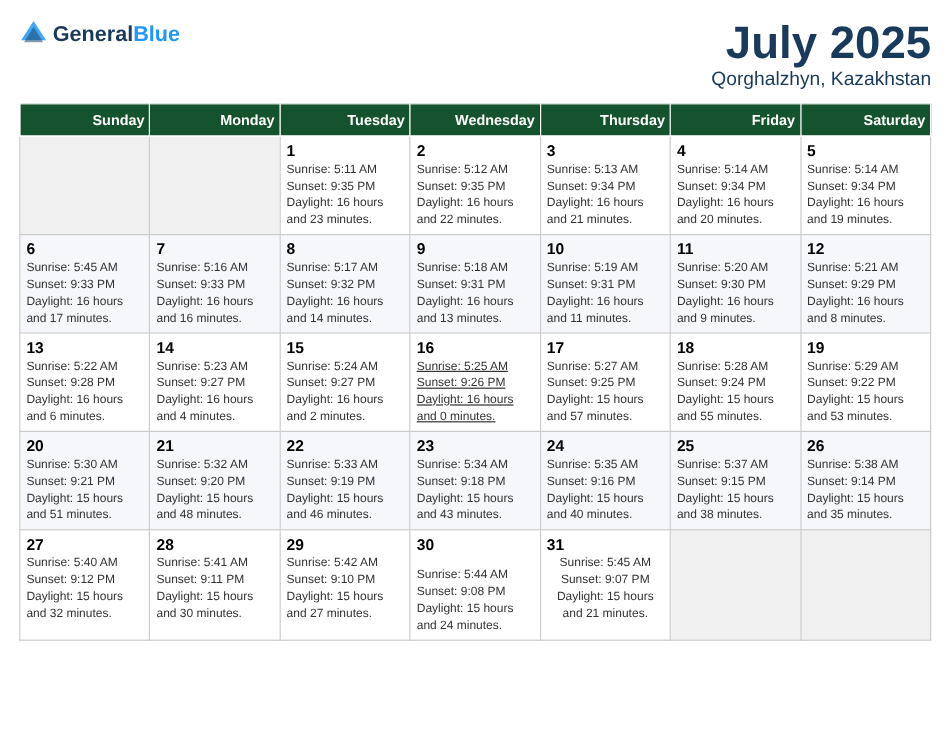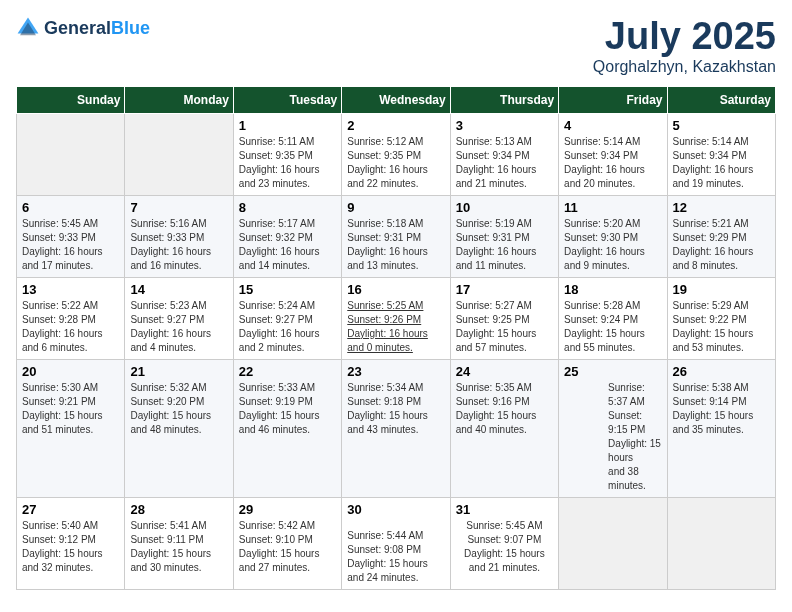--- a/index.html
+++ b/index.html
@@ -293,21 +293,21 @@
         </td>
         <td>
           <span class="day-number">24</span>
           <div class="day-info" style="white-space: pre-line;">Sunrise: 5:35 AM
 Sunset: 9:16 PM
 Daylight: 15 hours
 and 40 minutes.</div>
         </td>
         <td>
           <span class="day-number">25</span>
-          <div class="day-info" style="white-space: pre-line; margin-left: 44px;">Sunrise: 5:37 AM
+          <div class="day-info" style="white-space: pre-line;">Sunrise: 5:37 AM
 Sunset: 9:15 PM
 Daylight: 15 hours
 and 38 minutes.</div>
         </td>
         <td>
           <span class="day-number">26</span>
           <div class="day-info" style="white-space: pre-line;">Sunrise: 5:38 AM
 Sunset: 9:14 PM
 Daylight: 15 hours
 and 35 minutes.</div>

